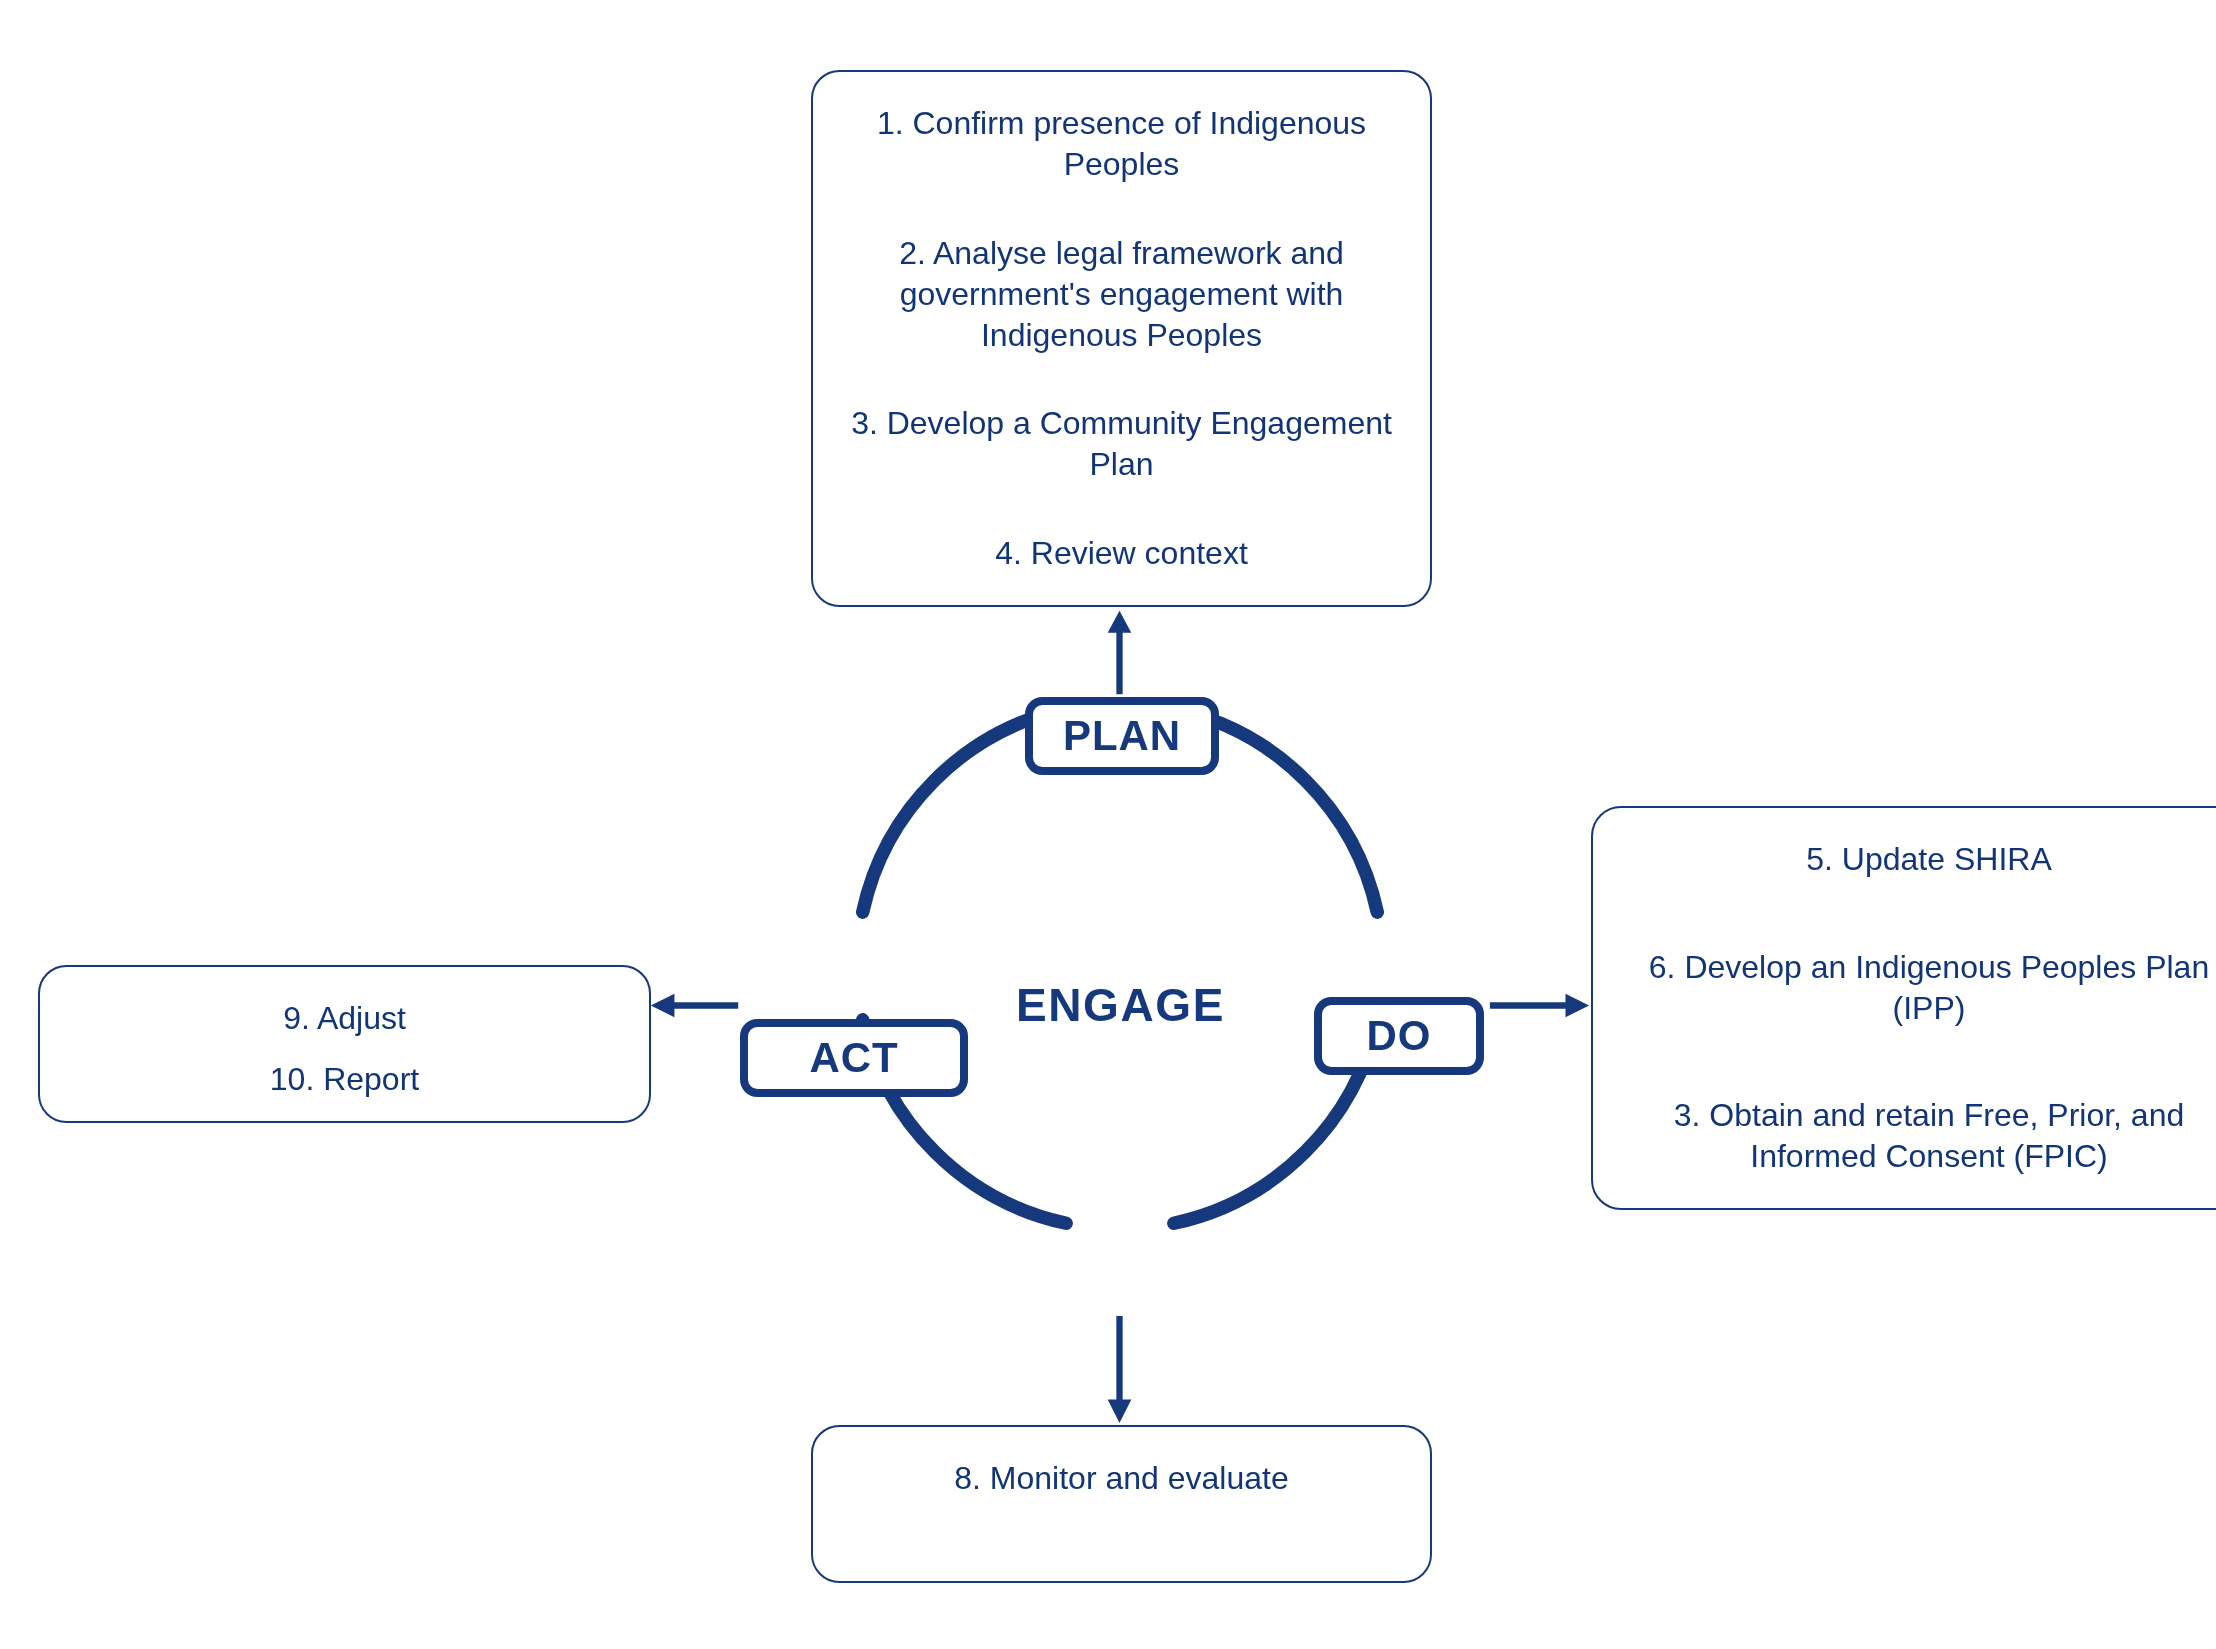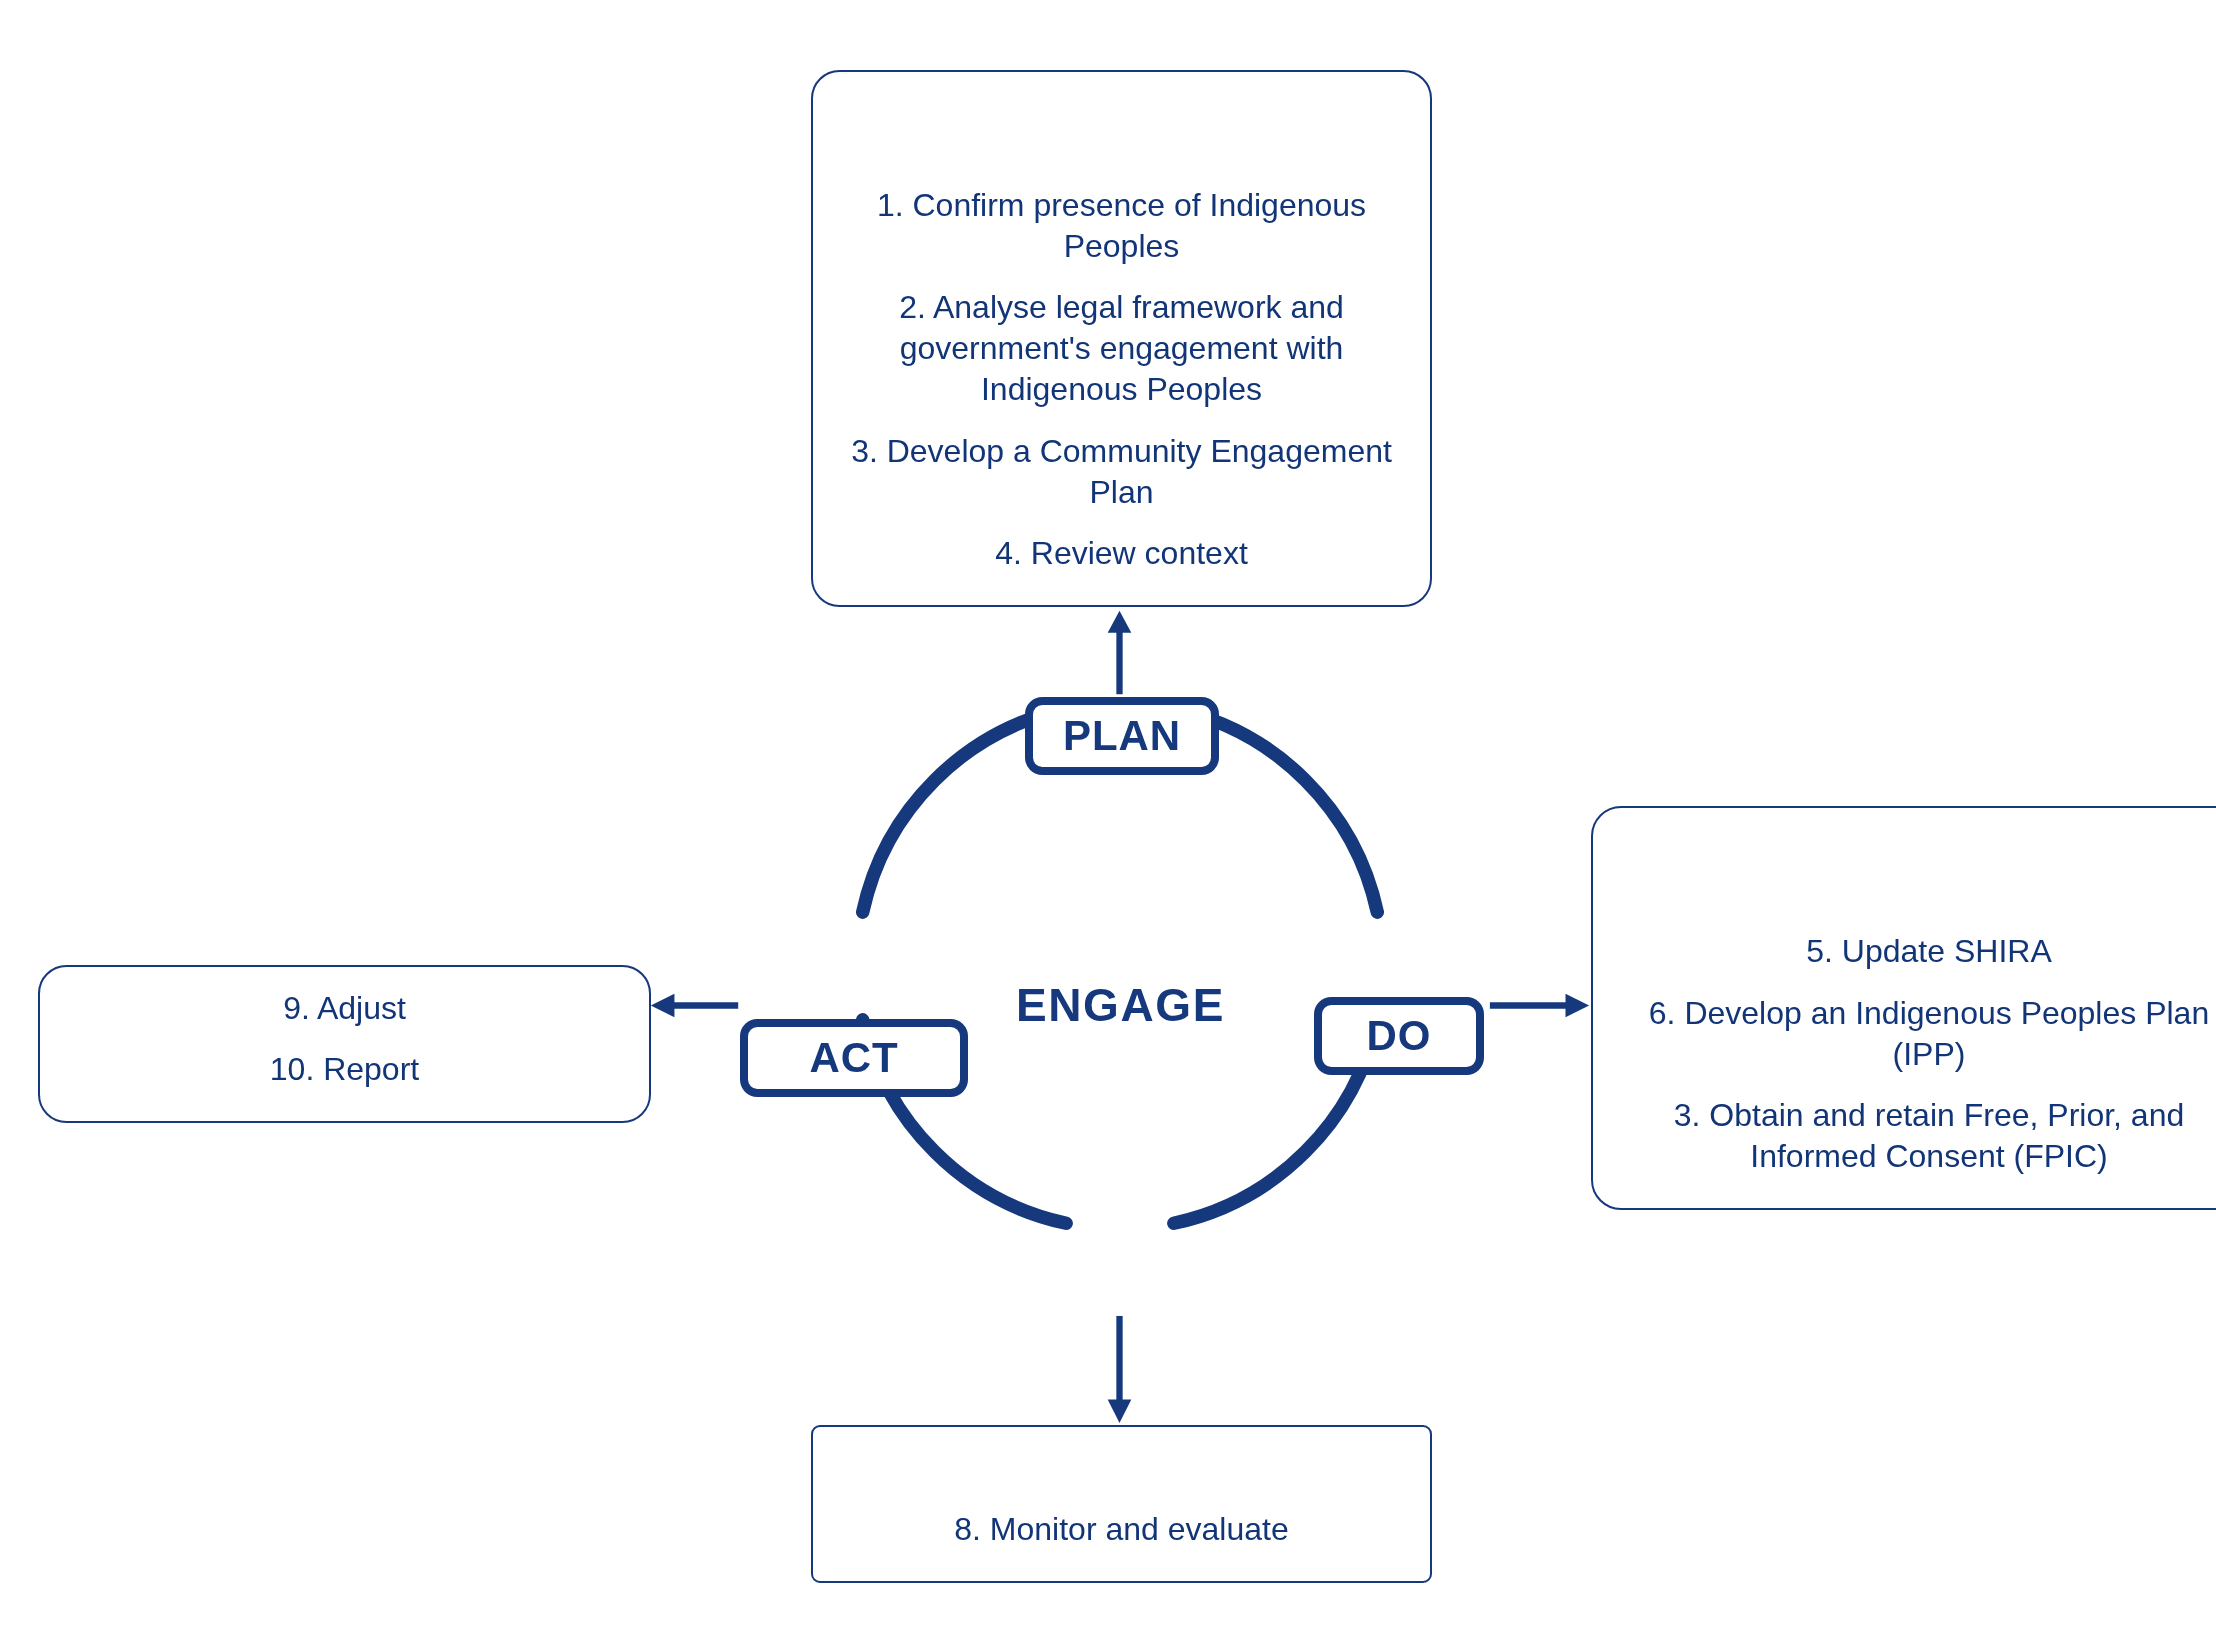--- a/index.html
+++ b/index.html
@@ -25,21 +25,21 @@
   
   .box {
     position: absolute;
     box-sizing: border-box;
     border: 2.4px solid #16387c;
     border-radius: 28.5px;
     background: #ffffff;
     display: flex;
     flex-direction: column;
     align-items: center;
-    justify-content: flex-end;
+    justify-content: space-between;
     text-align: center;
     color: #123577;
     font-size: 32px;
     line-height: 1.28;
     font-weight: 500;
     padding: 20.6px 27px;
   }
   .box p {
     margin: 0;
     padding: 10.3px 0;
@@ -56,21 +56,20 @@
     top: 806px;
     width: 676px;
     height: 404px;
     border-radius: 30px;
   }
   #box-check {
     left: 811px;
     top: 1425px;
     width: 621px;
     height: 158px;
-    border-radius: 9px;
   }
   #box-act {
     left: 38px;
     top: 965px;
     width: 613px;
     height: 158px;
   }
 
   
   .cycle {

